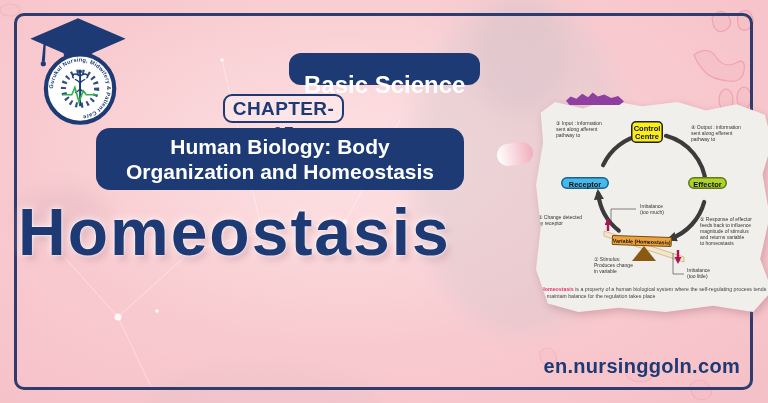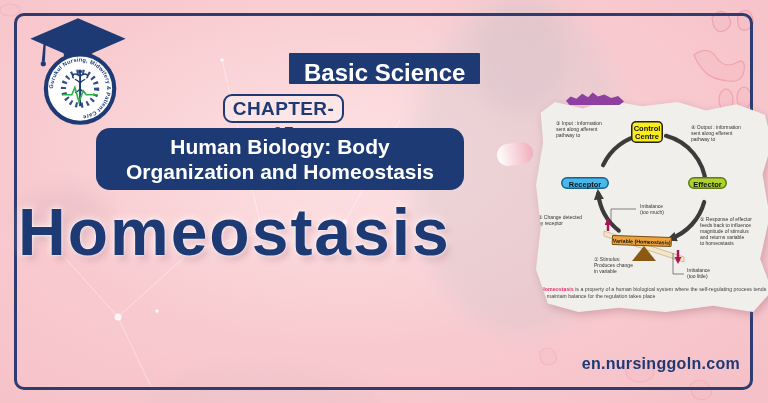--- a/index.html
+++ b/index.html
@@ -13,42 +13,42 @@
   .frame{
     position:absolute;left:14px;top:13px;right:15px;bottom:13px;
     border:3px solid var(--border-navy,#2e3c6e);border-radius:10px;z-index:1;
   }
   .logo{position:absolute;left:26px;top:14px;width:104px;height:116px;z-index:3;}
   .program-title{
     position:absolute;left:120px;top:20px;width:540px;text-align:center;
     color:var(--navy,#1d3a74);font-size:23px;font-weight:bold;letter-spacing:.2px;z-index:3;
   }
   .subject-badge{
-    position:absolute;left:289px;top:53px;height:31px;line-height:31px;padding:4px 15px;
-    background:var(--navy,#1d3a74);border-radius:1px;color:var(--white,#fff);
+    position:absolute;left:289px;top:53px;height:31px;line-height:31px;padding:16px 15px;
+    background:var(--navy,#1d3a74);border-radius:12px;color:var(--white,#fff);
     font-size:24px;font-weight:bold;z-index:3;
   }
   .chapter-badge{
     position:absolute;left:223px;top:94px;width:121px;height:29px;line-height:25px;
     border:2.5px solid var(--navy,#1d3a74);border-radius:9px;background:rgba(255,255,255,.3);
     color:var(--navy,#1d3a74);font-size:19px;font-weight:bold;text-align:center;letter-spacing:.4px;z-index:3;
   }
   .chapter-title{
     position:absolute;left:96px;top:128px;width:368px;min-height:57px;padding:6px 24px;
     background:var(--navy,#1d3a74);border-radius:14px;color:var(--white,#fff);
     font-size:21px;font-weight:bold;text-align:center;line-height:1.2;z-index:3;
   }
   .main-title{
     position:absolute;left:18px;top:194px;margin:0;color:var(--navy,#1d3a74);
     font-size:66px;font-weight:bold;letter-spacing:2px;z-index:3;
     text-shadow:0 0 2px #fff,0 0 8px rgba(255,255,255,.95),3px 4px 6px rgba(190,120,135,.55);
   }
   .footer-site{
     position:absolute;right:28px;top:355px;color:var(--navy,#1d3a74);
-    font-size:16px;font-weight:bold;letter-spacing:.3px;z-index:3;
+    font-size:20px;font-weight:bold;letter-spacing:.3px;z-index:3;
   }
   .ribbon{
     position:absolute;left:497px;top:143px;width:36px;height:22px;border-radius:11px;
     background:linear-gradient(90deg,#ffffff,#f1aebc);transform:rotate(-8deg);z-index:2;
   }
   .purple-blob{
     position:absolute;left:566px;top:91px;width:58px;height:14px;background:var(--purple-accent,#8f3f9f);z-index:4;
     clip-path:polygon(0 70%,8% 40%,18% 55%,28% 20%,38% 45%,46% 10%,55% 40%,66% 25%,78% 50%,90% 35%,100% 75%,92% 100%,6% 100%);
   }
   .panel-wrap{position:absolute;left:536px;top:100px;width:236px;height:212px;z-index:3;

